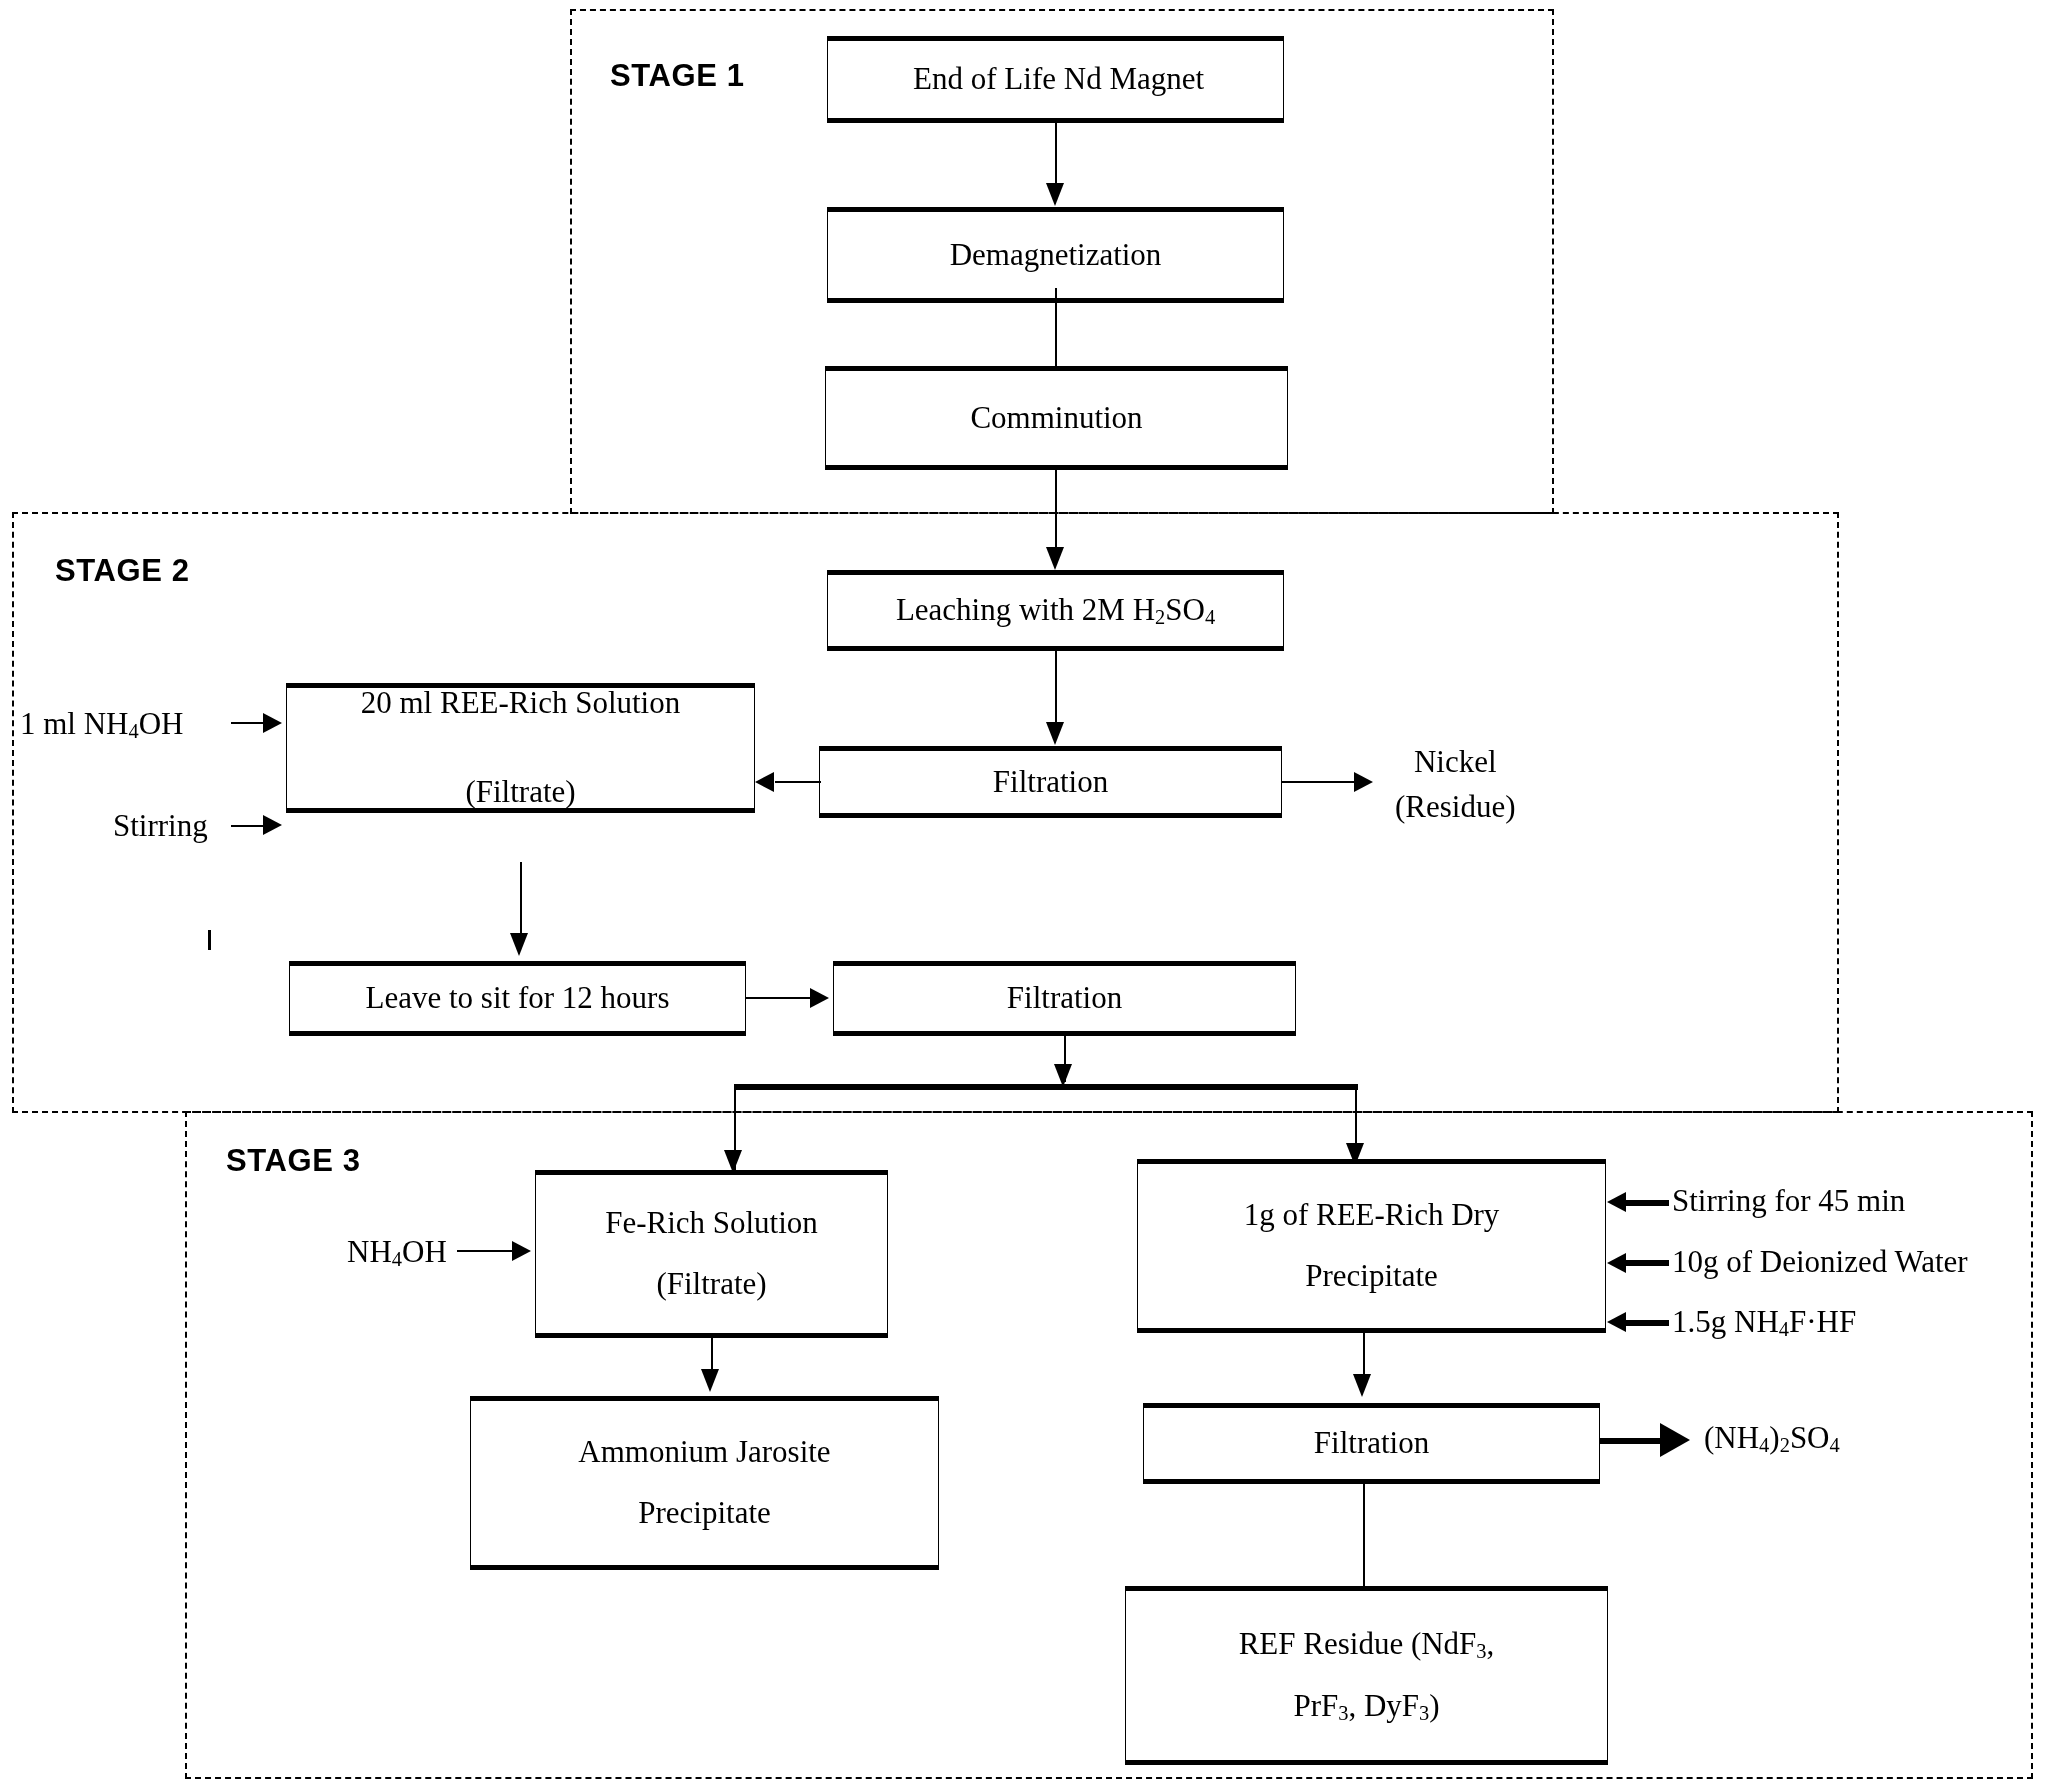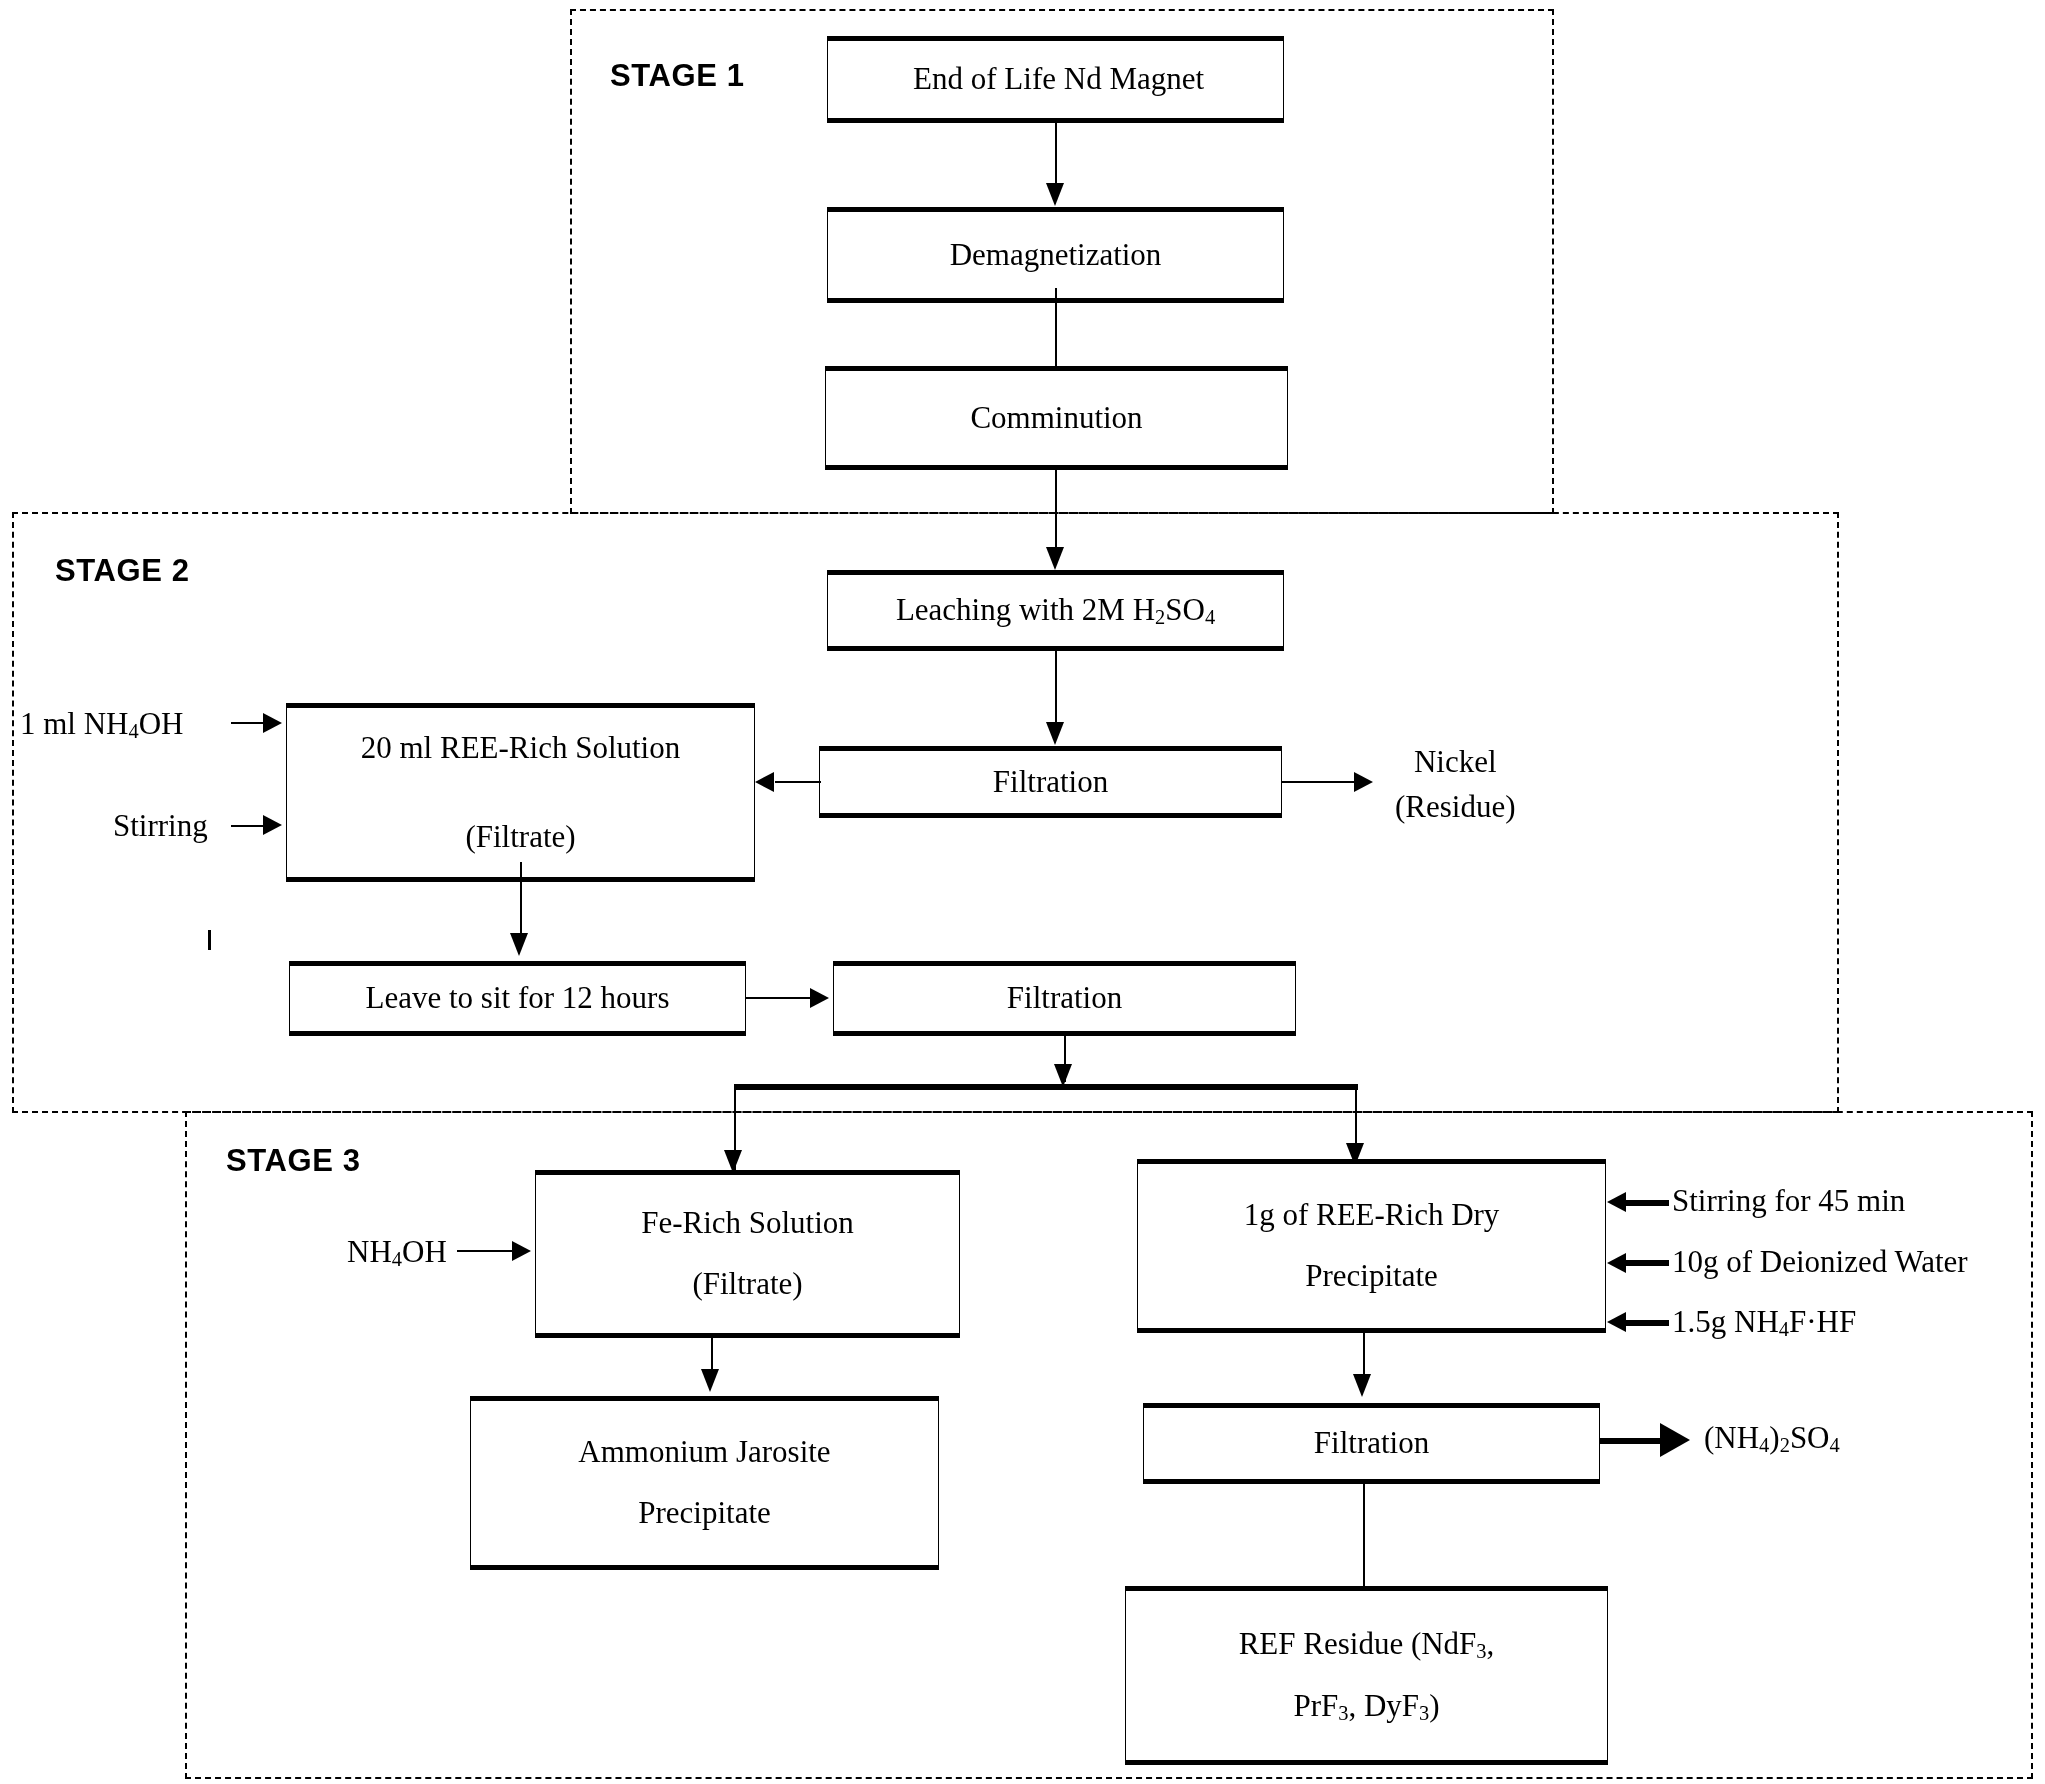--- a/index.html
+++ b/index.html
@@ -121,21 +121,21 @@
   <div class="node" style="left:827px;top:570px;width:457px;height:81px;">
     <span class="ln">
       <span>Leaching with 2M H</span><sub>2</sub><span>SO</span><sub>4</sub>
     </span>
   </div>
 
   <div class="node" style="left:819px;top:746px;width:463px;height:72px;">
     <span class="ln">Filtration</span>
   </div>
 
-  <div class="node" style="left:286px;top:703px;width:469px;height:179px;gap:28px;">
+  <div class="node" style="left:286px;top:683px;width:469px;height:130px;gap:28px;">
     <span class="ln">20 ml REE-Rich Solution</span>
     <span class="ln">(Filtrate)</span>
   </div>
 
   <div class="node" style="left:289px;top:961px;width:457px;height:75px;">
     <span class="ln">Leave to sit for 12 hours</span>
   </div>
 
   <div class="node" style="left:833px;top:961px;width:463px;height:75px;">
     <span class="ln">Filtration</span>
@@ -173,21 +173,21 @@
   <div class="ar-right" style="left:810px;top:988px;"></div>
 
   <div class="vline" style="left:1064px;top:1036px;height:46px;"></div>
   <div class="ar-down" style="left:1054px;top:1064px;"></div>
   <div class="hline thick" style="left:734px;top:1084px;width:624px;"></div>
   <div class="vline" style="left:734px;top:1084px;height:90px;"></div>
   <div class="ar-down" style="left:724px;top:1150px;"></div>
   <div class="vline" style="left:1355px;top:1084px;height:84px;"></div>
   <div class="ar-down" style="left:1346px;top:1143px;"></div>
 
-  <div class="node" style="left:535px;top:1170px;width:425px;height:168px;">
+  <div class="node" style="left:535px;top:1170px;width:353px;height:168px;">
     <span class="ln">Fe-Rich Solution</span>
     <span class="ln">(Filtrate)</span>
   </div>
 
   <div class="node" style="left:470px;top:1396px;width:469px;height:174px;">
     <span class="ln">Ammonium Jarosite</span>
     <span class="ln">Precipitate</span>
   </div>
 
   <div class="node" style="left:1137px;top:1159px;width:469px;height:174px;">

